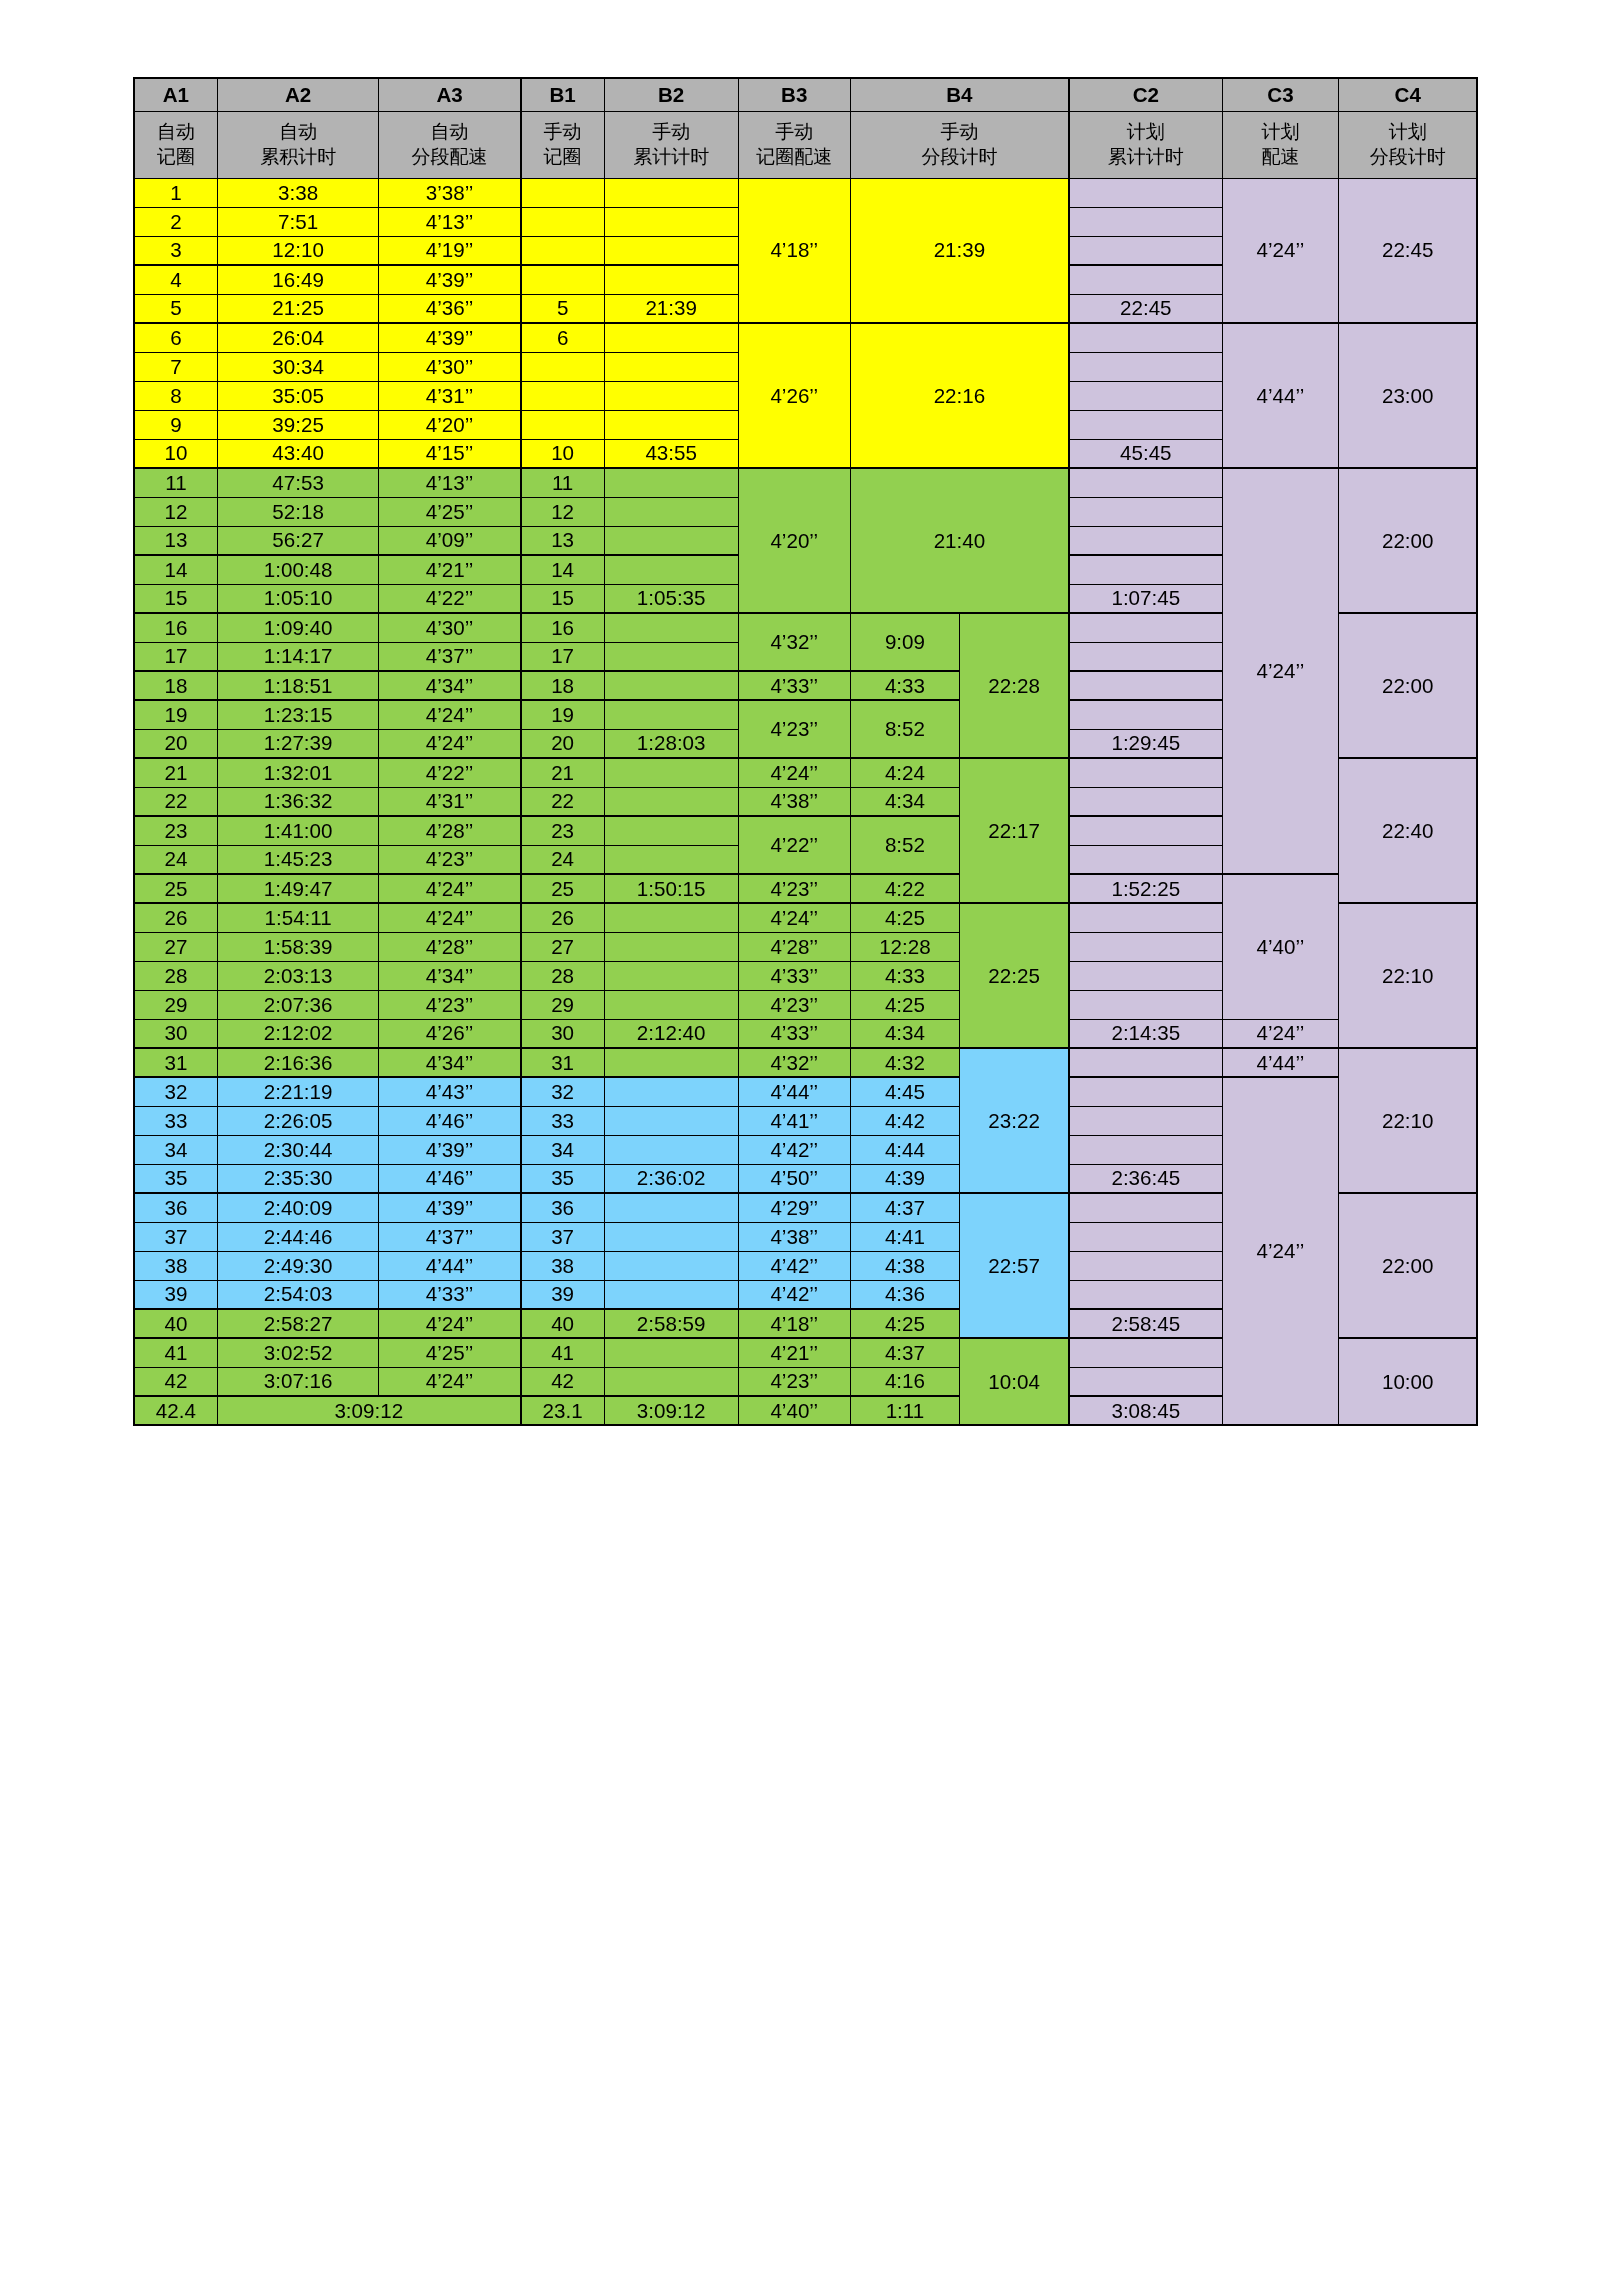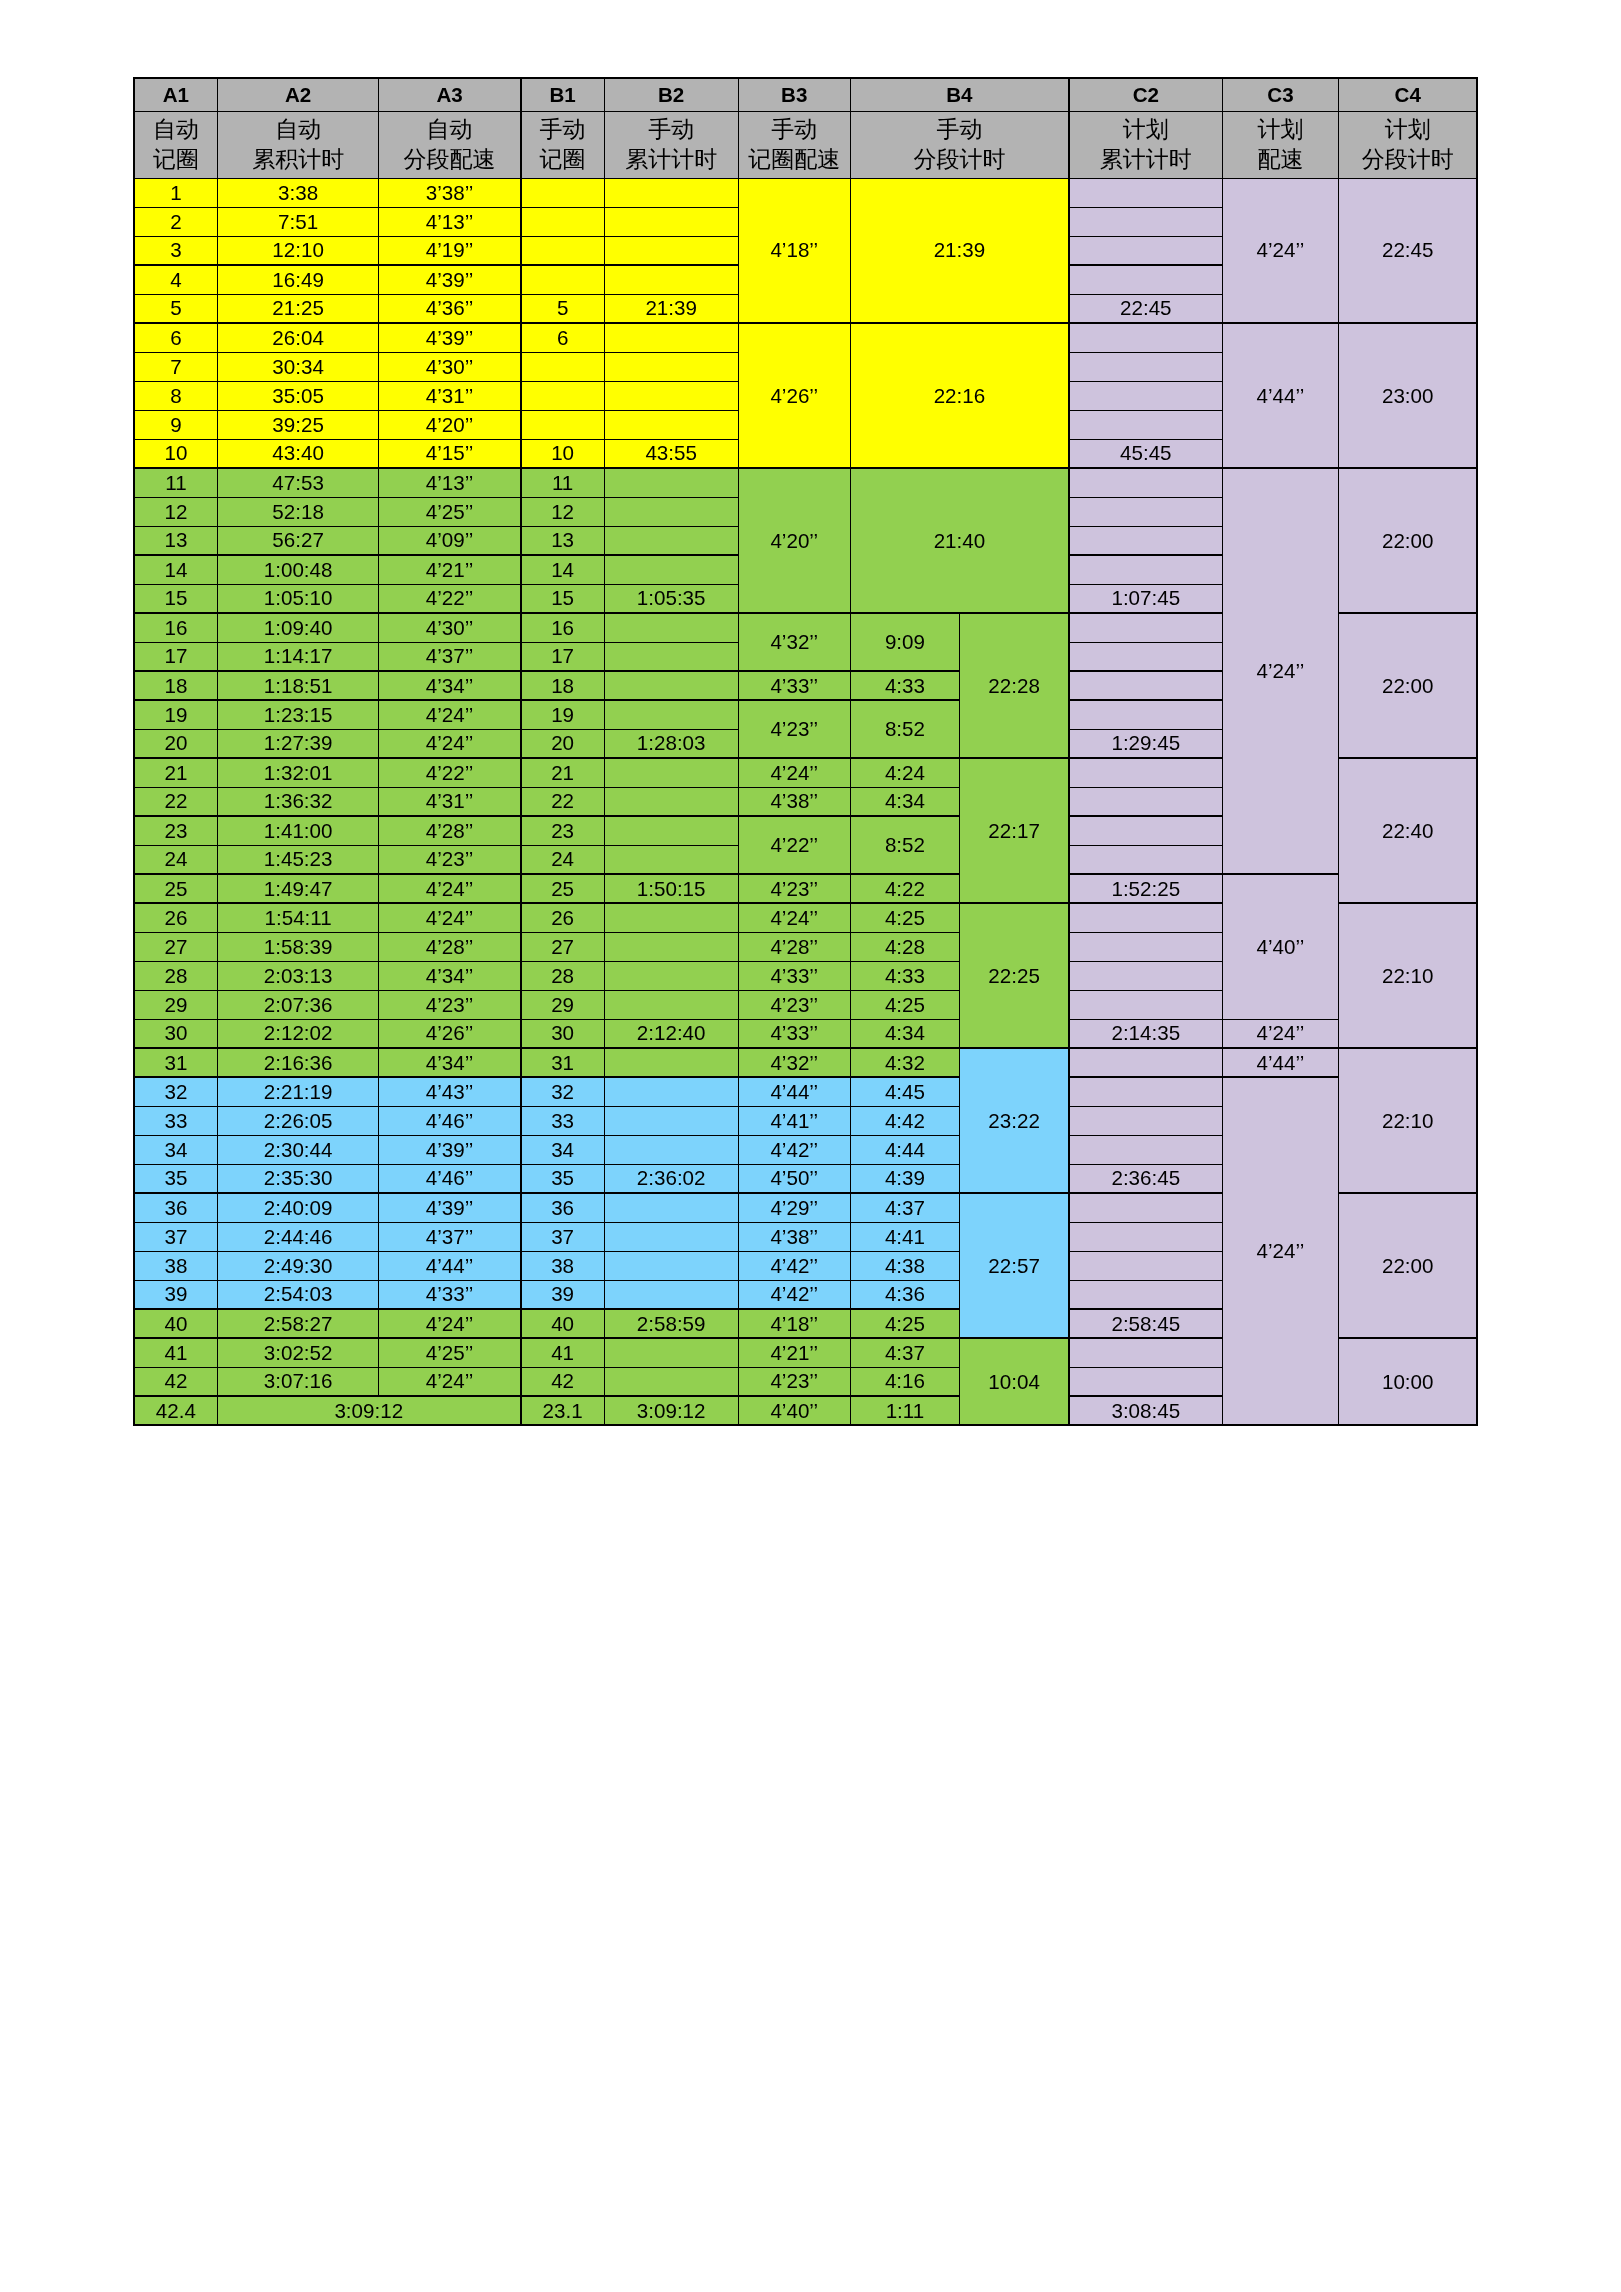--- a/index.html
+++ b/index.html
@@ -46,21 +46,21 @@
   
   tr.code-row td {
     background: #b3b3b3;
     font-weight: bold;
     height: 33px;
     font-size: 20.6px;
   }
   tr.name-row td {
     background: #b3b3b3;
     height: 67px;
-    font-size: 23px;
+    font-size: 19px;
   }
   .name-cell span { display: block; }
   .name-cell .l1 { margin-bottom: 3.9px; }
 
   
   .fill-yellow { background: #ffff00; }
   .fill-green  { background: #92d050; }
   .fill-orange { background: #7dd3fc; }
   .fill-purple { background: #cec3dd; }
 
@@ -397,21 +397,21 @@
           <td class="fill-purple thick-left"></td>
           <td class="fill-purple thick-right thick-bottom" rowspan="5">22:10</td>
         </tr>
         <tr class="data-row">
           <td class="fill-green thick-left">27</td>
           <td class="fill-green">1:58:39</td>
           <td class="fill-green">4’28’’</td>
           <td class="fill-green thick-left">27</td>
           <td class="fill-green"></td>
           <td class="fill-green">4’28’’</td>
-          <td class="fill-green">4:28</td>
+          <td class="fill-green">12:28</td>
           <td class="fill-purple thick-left"></td>
         </tr>
         <tr class="data-row">
           <td class="fill-green thick-left">28</td>
           <td class="fill-green">2:03:13</td>
           <td class="fill-green">4’34’’</td>
           <td class="fill-green thick-left">28</td>
           <td class="fill-green"></td>
           <td class="fill-green">4’33’’</td>
           <td class="fill-green">4:33</td>

